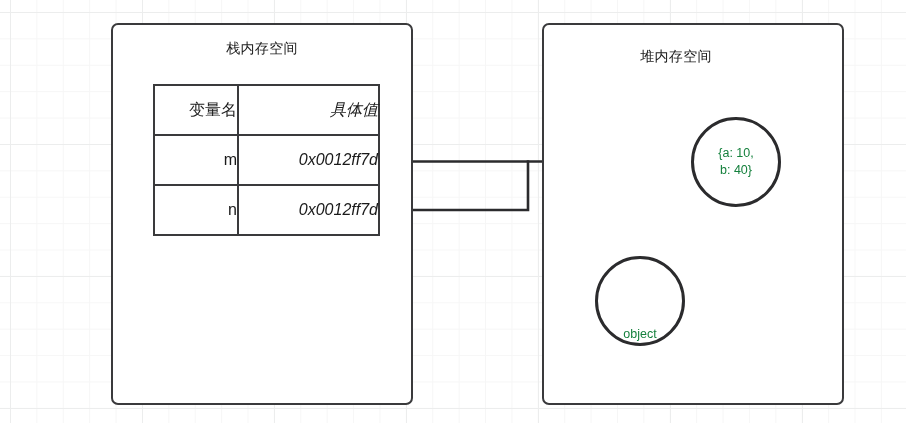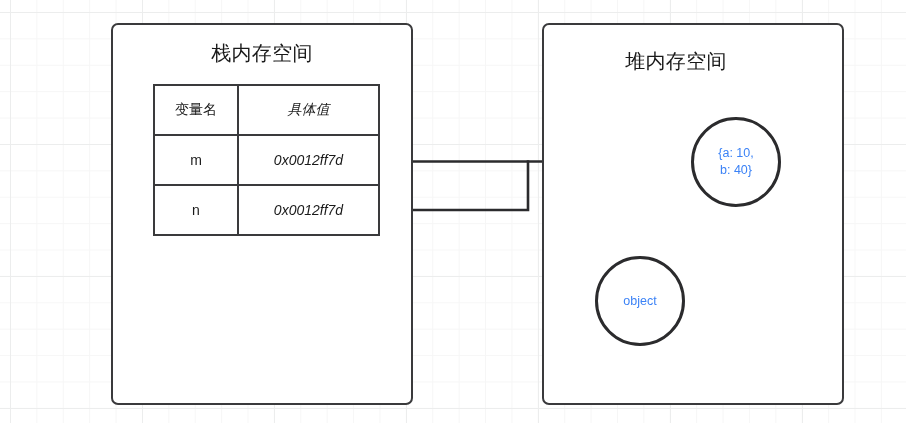--- a/index.html
+++ b/index.html
@@ -41,44 +41,44 @@
     background: #ffffff;
     box-sizing: border-box;
   }
   #stack-region { left: 111px; top: 23px; width: 302px; height: 382px; }
   #heap-region  { left: 542px; top: 23px; width: 302px; height: 382px; }
   .region-title {
     position: absolute;
     left: 0;
     right: 0;
     text-align: center;
-    font-size: 20px;
+    font-size: 14px;
     color: #1a1a1a;
     font-weight: 400;
     letter-spacing: .3px;
   }
   #stack-title { top: 40px; }
   #heap-title  { top: 48px; }
 
   
   #stack-table {
     position: absolute;
     left: 153px;
     top: 84px;
     width: 221px;
     border-collapse: collapse;
     table-layout: fixed;
     background: #fff;
   }
   #stack-table td {
     border: 2px solid #3a3a3c;
     height: 48px;
-    text-align: center;
+    text-align: right;
     vertical-align: middle;
-    font-size: 14px;
+    font-size: 16px;
     color: #1a1a1a;
     padding: 0;
   }
   #stack-table td.col-name { width: 82px; }
   #stack-table td.col-val  { width: 139px; font-style: italic; }
   #stack-table tr.head td { font-weight: 400; }
 
   
   .heap-circle {
     position: absolute;
@@ -88,26 +88,26 @@
     display: flex;
     align-items: center;
     justify-content: center;
     text-align: center;
     box-sizing: border-box;
   }
   #obj-circle-value {
     left: 691px; top: 117px; width: 90px; height: 90px;
   }
   #obj-circle-label {
-    left: 595px; top: 256px; width: 90px; height: 90px;
+    left: 595px; top: 256px; width: 90px; height: 90px; align-items: flex-end;
   }
   .circle-text {
     font-size: 12.5px;
     line-height: 17px;
-    color: #3b82f6;
+    color: #15803d;
   }
 </style>
 </head>
 <body>
 
 <div id="canvas">
 
   <svg class="layer" viewBox="0 0 906 423" xmlns="http://www.w3.org/2000/svg">
 
     <path d="M 373 161.5 L 688 161.5" fill="none" stroke="#2b2b2d" stroke-width="2.6" stroke-linecap="square"></path>

